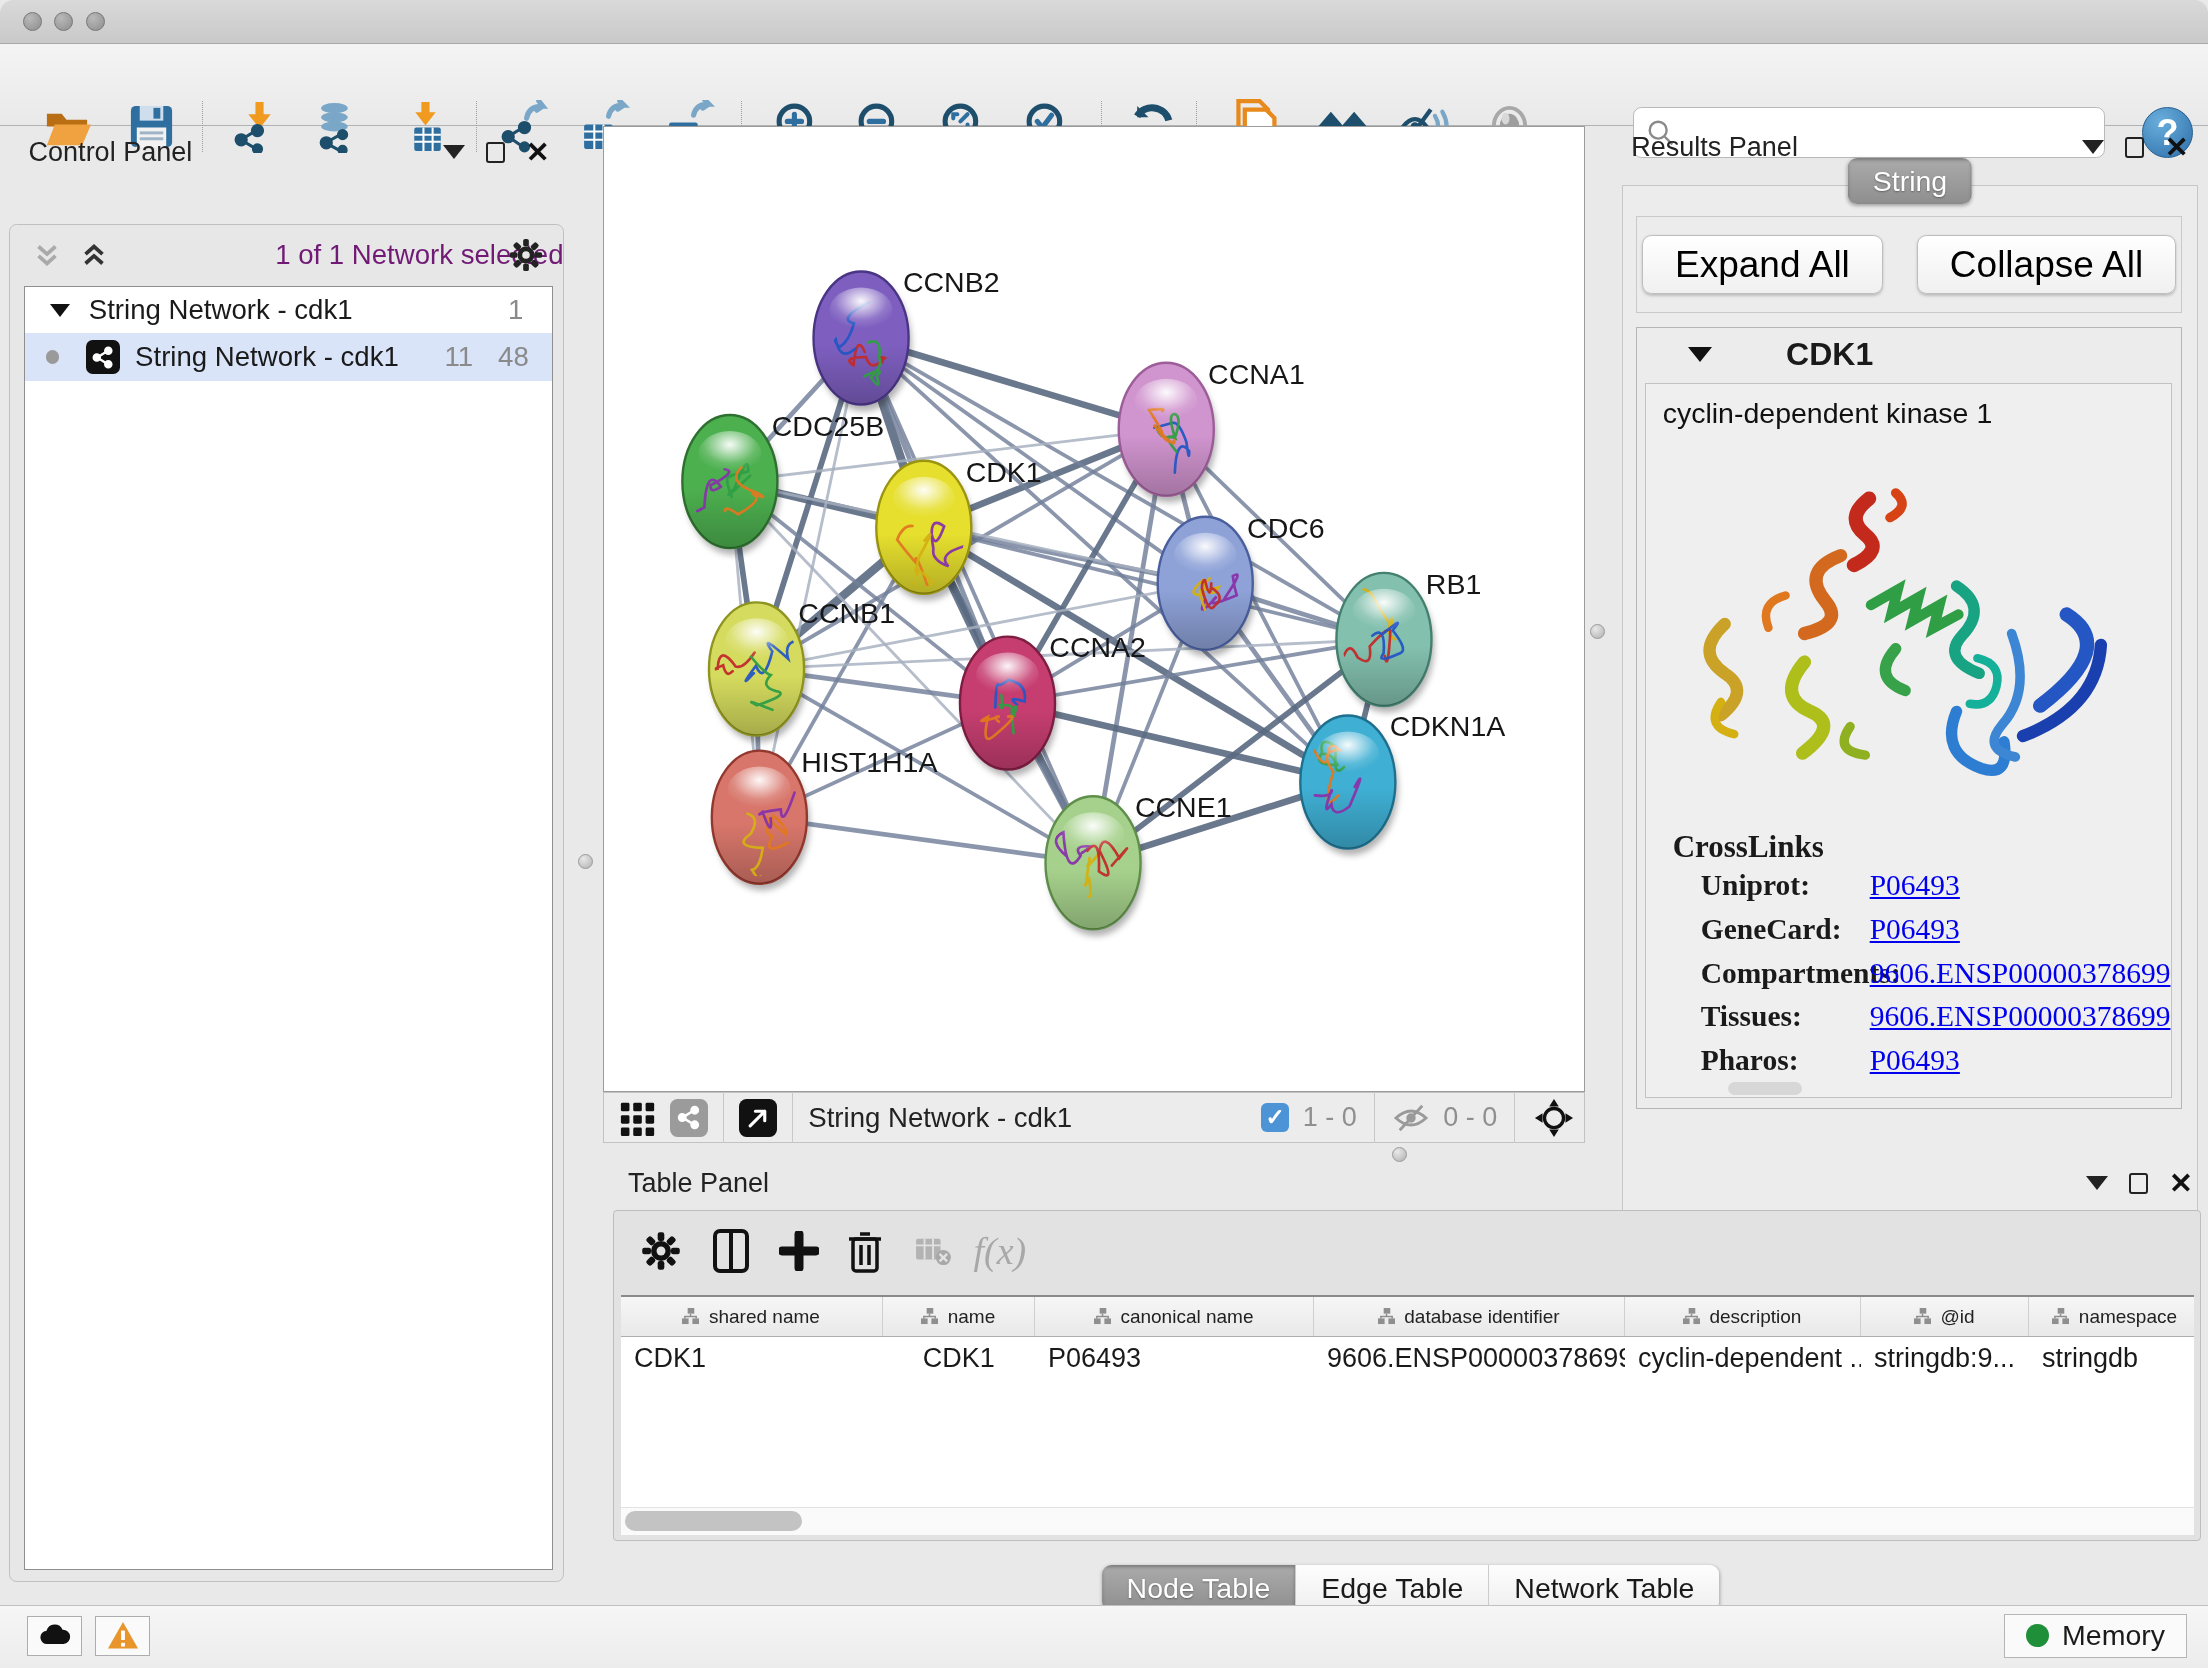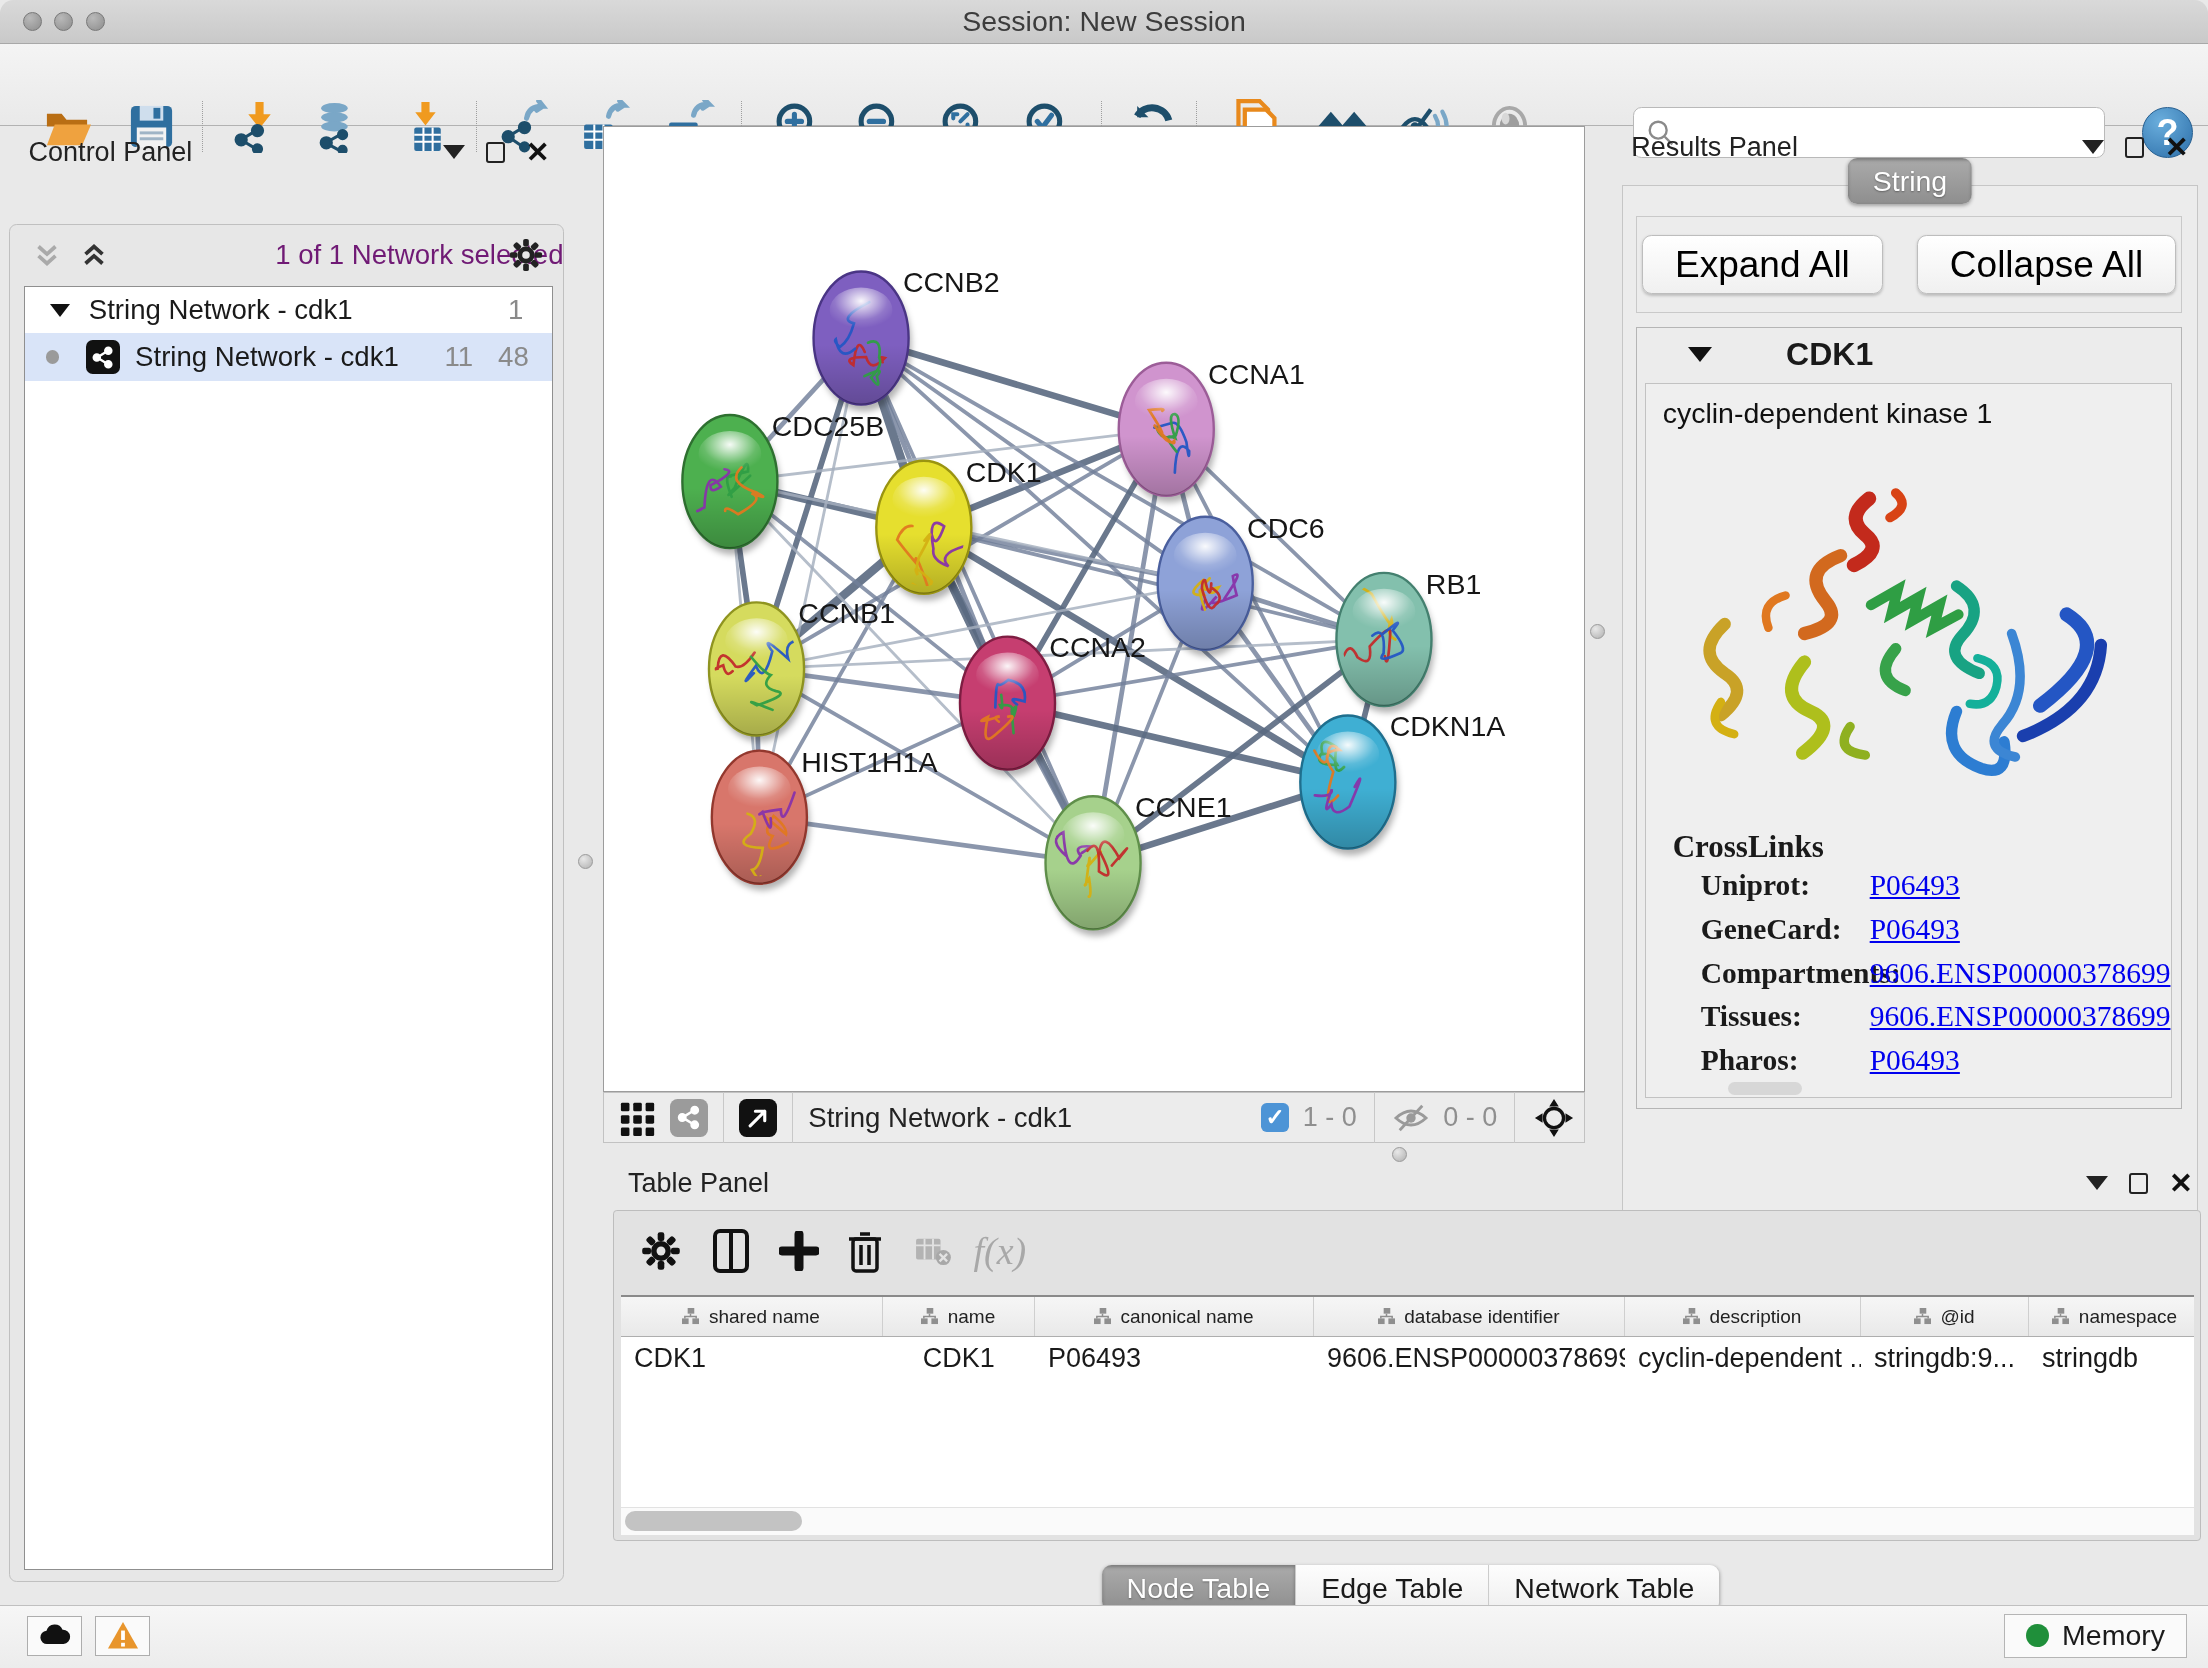--- a/index.html
+++ b/index.html
@@ -145,21 +145,20 @@
 </style>
 </head>
 <body>
 
 <div class="titlebar">
   <div class="traffic-wrap">
     <div class="traffic"></div>
     <div class="traffic"></div>
     <div class="traffic"></div>
   </div>
-  <div class="win-title">Session: New Session</div>
 </div>
 
 <div class="toolbar">
   <div class="tool-btn" style="left:40px">
     <svg width="51" height="51" viewBox="0 0 52 52">
         <path d="M5 13h15l5 6h21v7H5z" fill="#b96e14"></path>
         <path d="M5 45l8-21h37l-9 21z" fill="#efa23f"></path>
       </svg>
   </div>
   <div class="tool-btn" style="left:124px">

